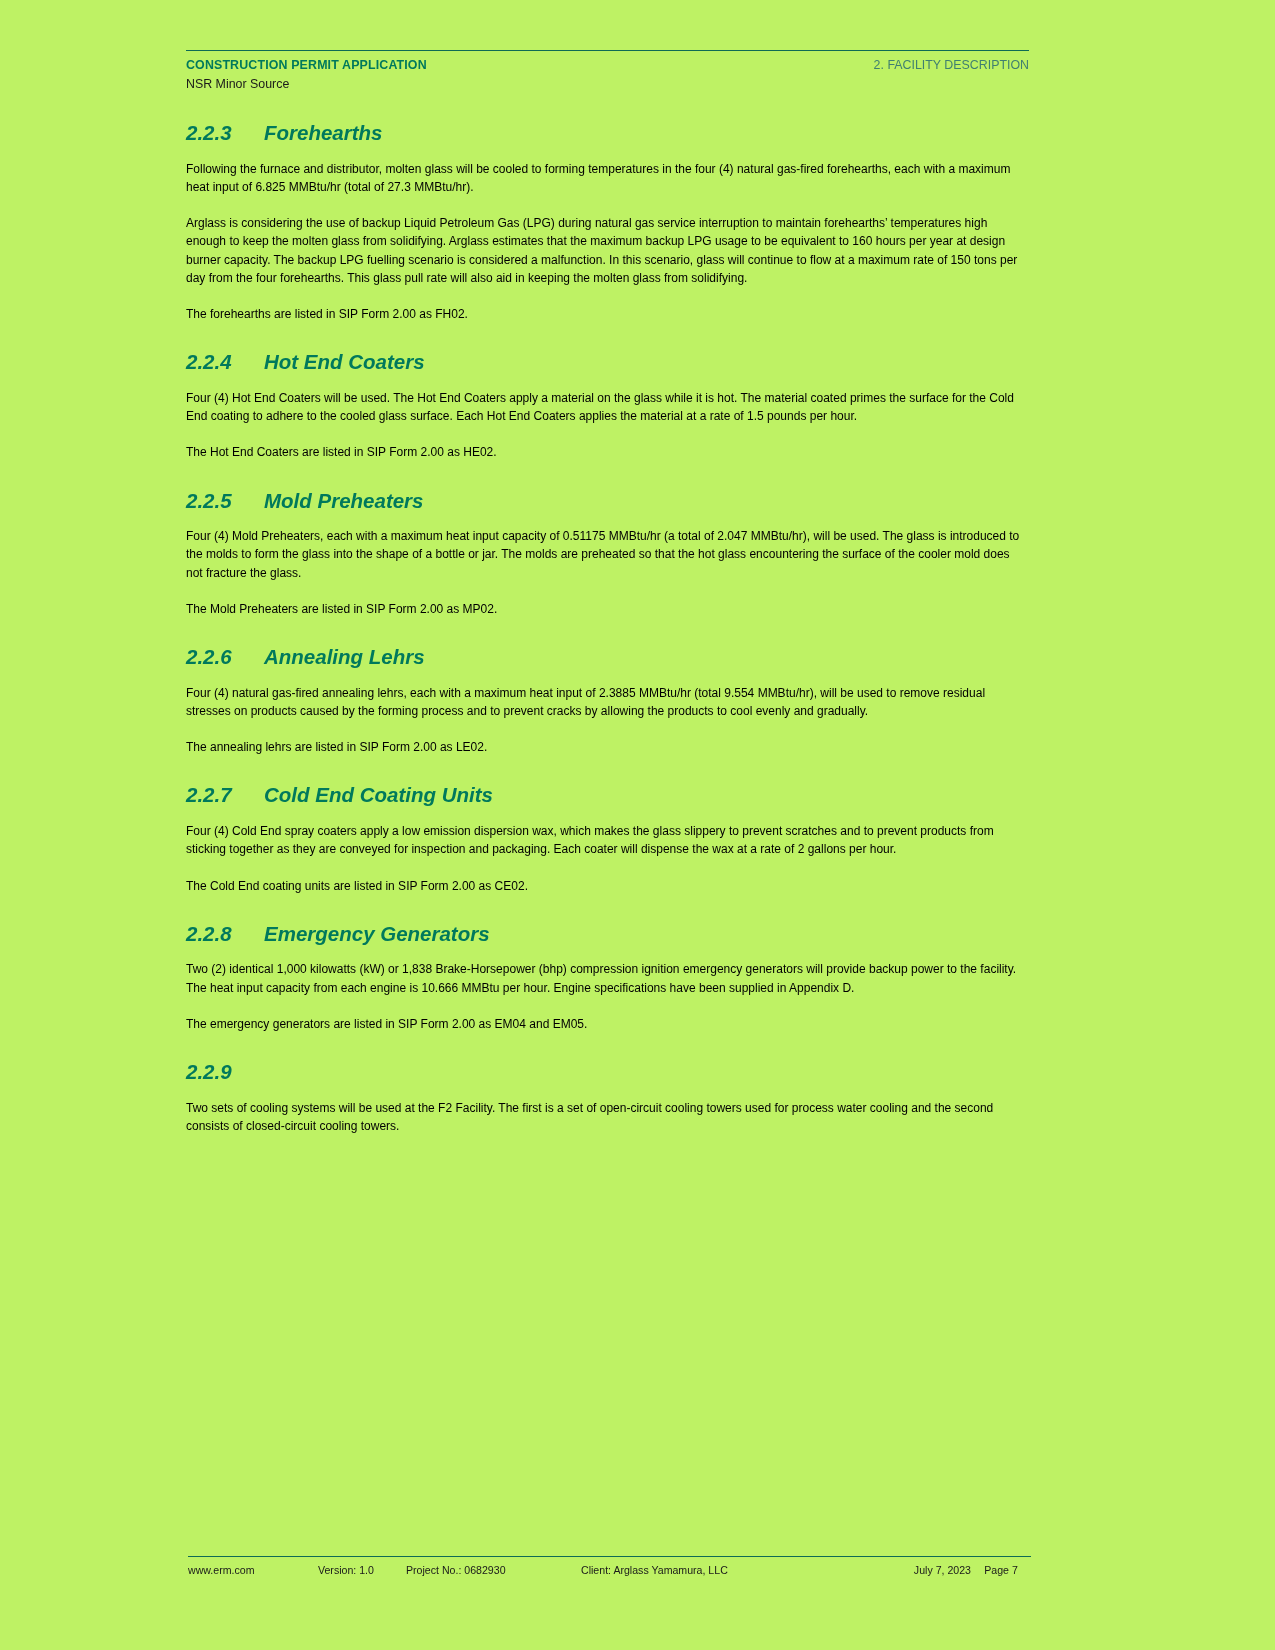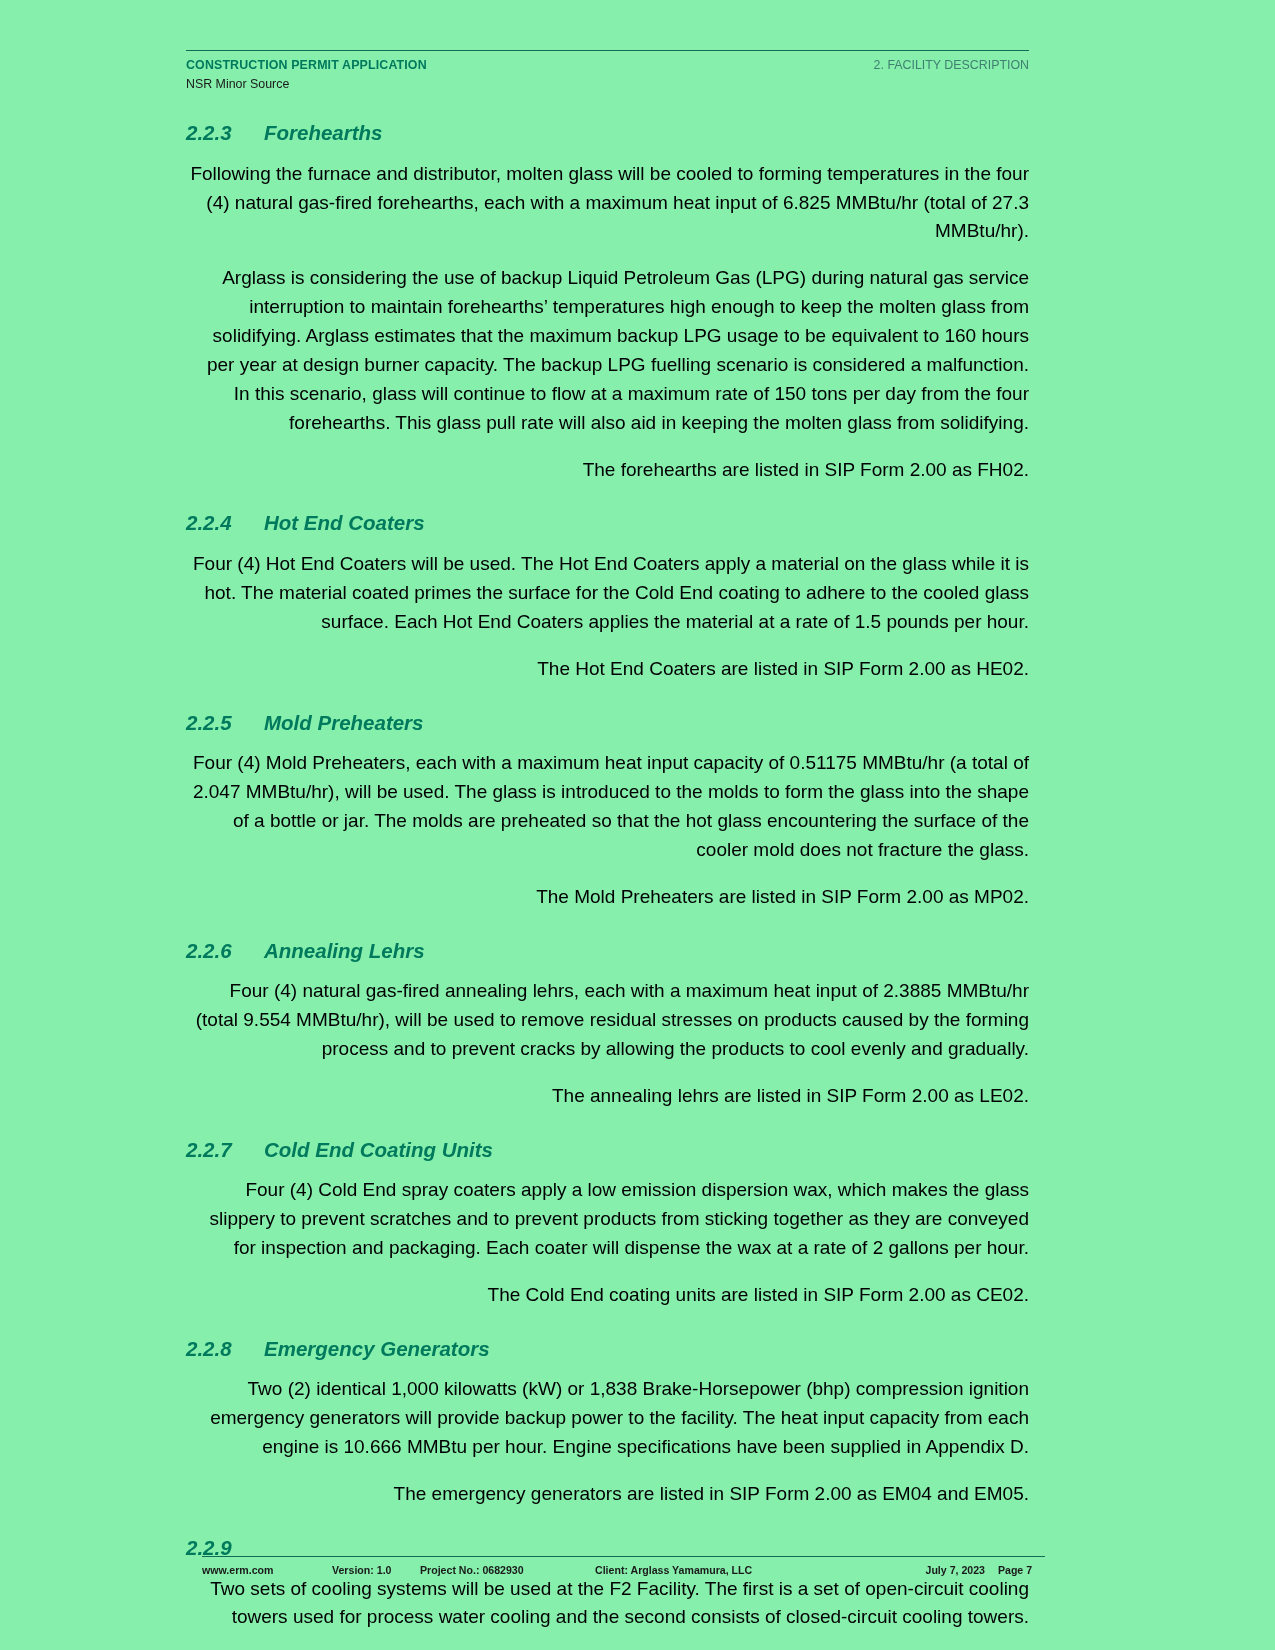--- a/index.html
+++ b/index.html
@@ -4,21 +4,21 @@
 <style>
   html, body {
     margin: 0;
     padding: 0;
     background: #ffffff;
   }
   .page {
     position: relative;
     width: 1275px;
     height: 1650px;
-    background: #86efac;
+    background: #bef264;
     font-family: "Liberation Sans", sans-serif;
     color: #000000;
     box-sizing: border-box;
     overflow: hidden;
   }
 
   
   .header {
     position: absolute;
     left: 186px;
@@ -76,37 +76,36 @@
   }
   h2.sect .num {
     display: inline-block;
     width: 78px;
     flex: 0 0 78px;
   }
   h2.sect .ttl {
     display: inline-block;
   }
   p.body {
-    font-size: 19px;
+    font-size: 12px;
     line-height: 1.52;
     margin: 0 0 18px 0;
     color: #000000;
-    text-align: right;
+    text-align: left;
   }
   p.body.last {
     margin-bottom: 26px;
   }
 
   
   .footer {
     position: absolute;
-    left: 202px;
+    left: 188px;
     top: 1556px;
     width: 843px;
-    font-weight: bold;
   }
   .footer-rule {
     border-top: 1.3px solid #0f6b55;
     width: 100%;
     height: 0;
     margin-bottom: 7px;
   }
   .footer-row {
     display: flex;
     align-items: baseline;

